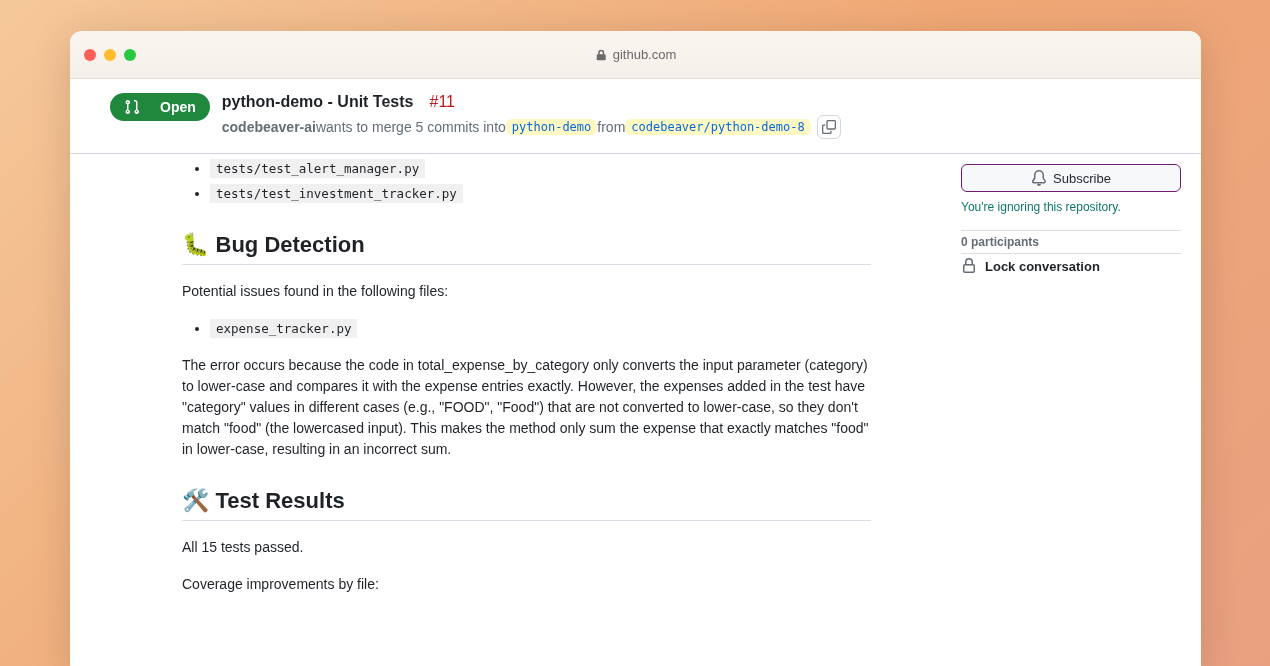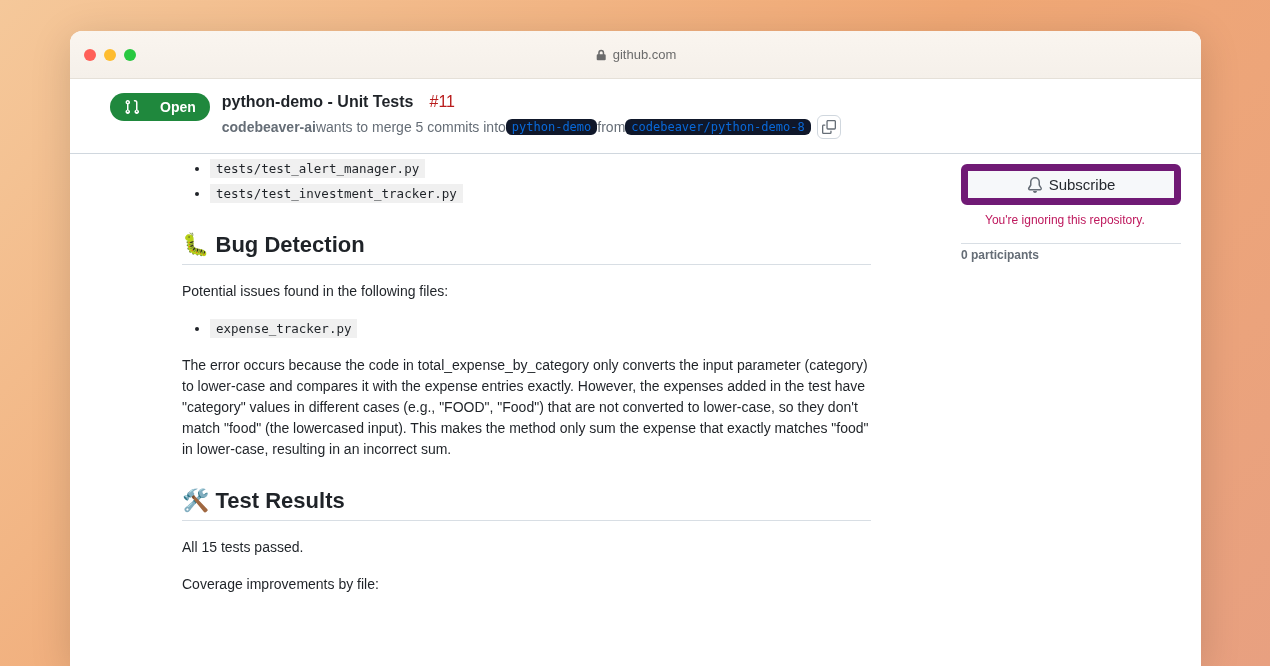--- a/index.html
+++ b/index.html
@@ -66,21 +66,21 @@
       white-space: nowrap;
     }
     .state-badge svg { width: 16px; height: 16px; }
     .pr-title-block { flex: 1; }
     .pr-title-line { display: flex; align-items: flex-end; gap: 16px; margin-bottom: 4px; }
     .pr-title { font-size: 16px; font-weight: 600; color: #1f2328; }
     .pr-number { font-size: 16px; font-weight: 400; color: #b91c1c; }
     .pr-meta { font-size: 14px; color: #656d76; display: flex; align-items: center; gap: 0; flex-wrap: wrap; }
     .pr-meta .author { color: #656d76; font-weight: 600; }
     .branch-label {
-      background: #0f172a;
+      background: #fef9c3;
       color: #0969da;
       font-family: ui-monospace, SFMono-Regular, "SF Mono", Menlo, Consolas, monospace;
       font-size: 12px;
       padding: 1px 6px;
       border-radius: 6px;
     }
     .copy-btn {
       margin-left: 6px;
       width: 24px; height: 24px;
       display: inline-flex; align-items: center; justify-content: center;
@@ -124,33 +124,33 @@
     .markdown-body p { margin: 0 0 16px 0; }
     .sidebar-col {
       width: 260px;
       padding: 10px 20px 0 20px;
       font-size: 13px;
       color: #1f2328;
     }
     .subscribe-btn {
       width: 100%;
       background: #f6f8fa;
-      border: 7px solid #701a75;
+      border: 1px solid #701a75;
       border-radius: 6px;
       padding: 5px 12px;
-      font-size: 15px;
+      font-size: 13px;
       color: #24292f;
       display: flex;
       align-items: center;
       justify-content: center;
       gap: 6px;
       cursor: pointer;
       margin-bottom: 8px;
     }
-    .sidebar-text { color: #be185d; font-size: 12px; margin-bottom: 16px; margin-left: 24px; }
+    .sidebar-text { color: #0f766e; font-size: 12px; margin-bottom: 16px; }
     .sidebar-section { padding: 4px 0; border-top: 1px solid #d8dee4; }
     .sidebar-section-header { font-weight: 600; font-size: 12px; color: #656d76; }
     .lock-row { display: flex; align-items: center; gap: 8px; font-weight: 600; font-size: 13px; cursor: pointer; }
     .lock-row svg { width: 16px; height: 16px; color: #656d76; }
   </style>
 </head>
 <body>
 
 <div class="browser-window">
 
@@ -226,16 +226,24 @@
             <path d="M8 1.5A3.5 3.5 0 004.5 5v2.947c0 .346-.102.683-.294.97l-1.703 2.556A.5.5 0 002.919 12h10.162a.5.5 0 00.416-.777l-1.703-2.556a1.75 1.75 0 01-.294-.97V5A3.5 3.5 0 008 1.5zM3 5a5 5 0 0110 0v2.947c0 .05.015.098.042.139l1.703 2.555A2 2 0 0113.081 13.5H2.919a2 2 0 01-1.664-3.108l1.703-2.556a.25.25 0 00.042-.139V5z"></path>
           </svg>
         <span>Subscribe</span>
       </button>
       <div class="sidebar-text">You're ignoring this repository.</div>
 
       <div class="sidebar-section">
         <div class="sidebar-section-header">0 participants</div>
       </div>
 
+      <div class="sidebar-section">
+        <div class="lock-row">
+          <svg viewBox="0 0 16 16" fill="currentColor">
+              <path d="M4 4a4 4 0 018 0v2h.25c.966 0 1.75.784 1.75 1.75v5.5A1.75 1.75 0 0112.25 15h-8.5A1.75 1.75 0 012 13.25v-5.5C2 6.784 2.784 6 3.75 6H4zm6.5 2V4a2.5 2.5 0 00-5 0v2zM3.5 7.75v5.5c0 .138.112.25.25.25h8.5a.25.25 0 00.25-.25v-5.5a.25.25 0 00-.25-.25h-8.5a.25.25 0 00-.25.25z"></path>
+            </svg>
+          <span>Lock conversation</span>
+        </div>
+      </div>
     </div>
   </div>
 
 </div>
 
 </body></html>

